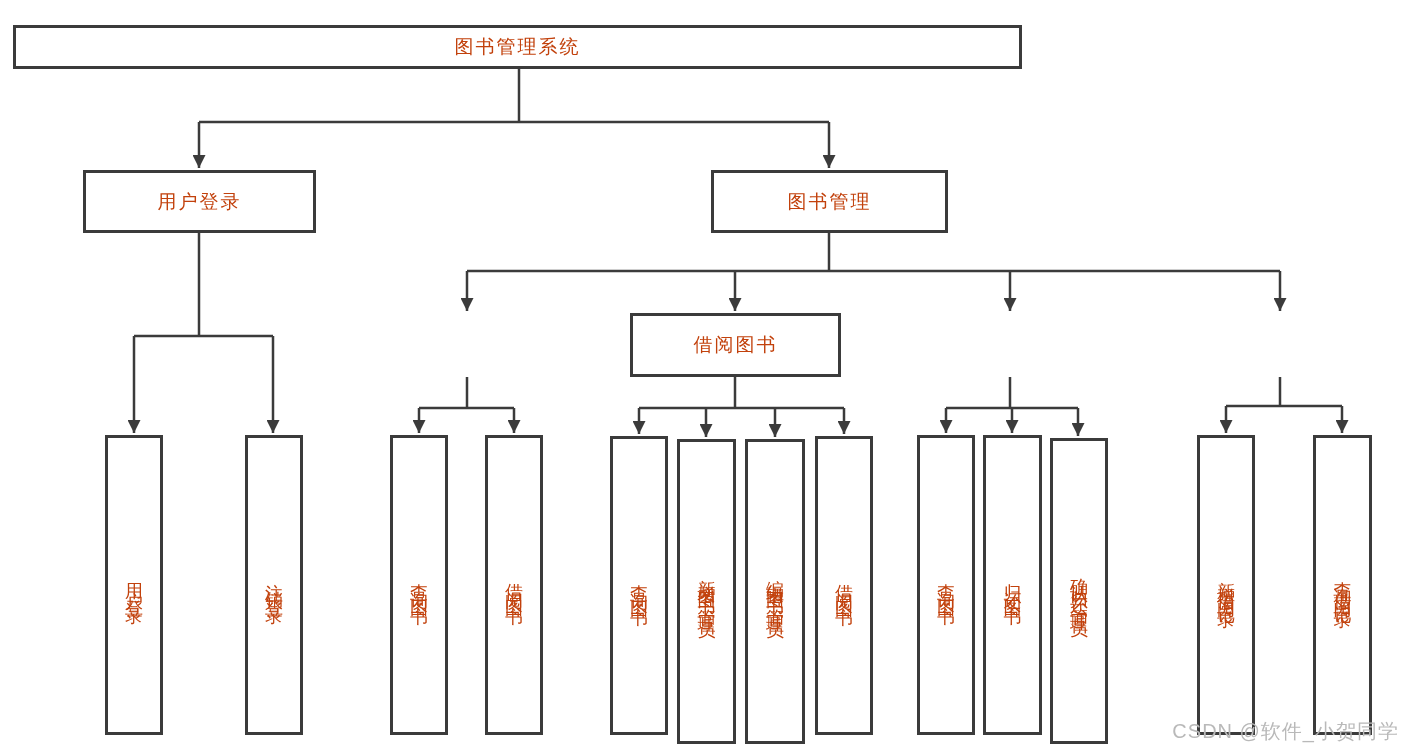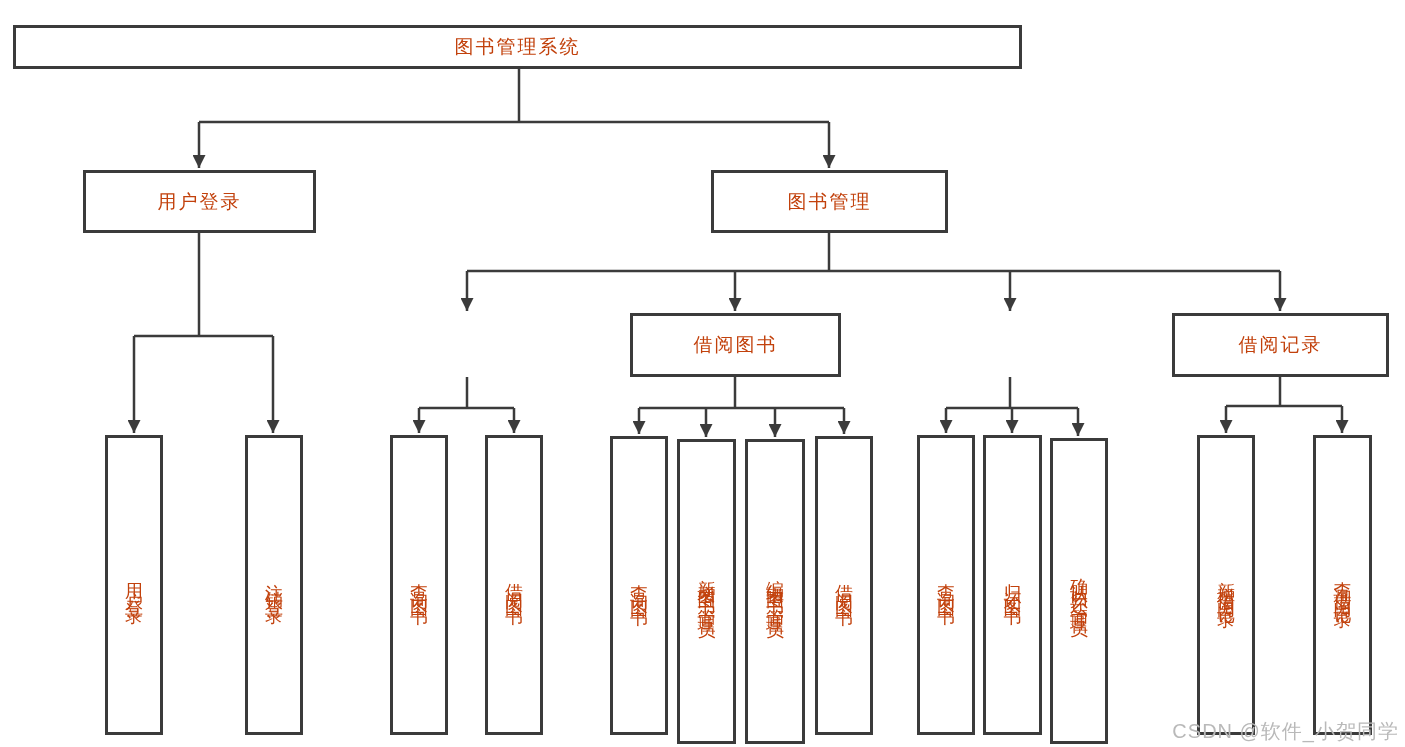--- a/index.html
+++ b/index.html
@@ -120,23 +120,20 @@
   <div class="node hbox" style="left:83px;top:170px;width:233px;height:63px">
     <span class="lbl">用户登录</span>
   </div>
   <div class="node hbox" style="left:711px;top:170px;width:237px;height:63px">
     <span class="lbl">图书管理</span>
   </div>
 
   <div class="node hbox" style="left:630px;top:313px;width:211px;height:64px">
     <span class="lbl">借阅图书</span>
   </div>
-  <div class="node hbox" style="left:1172px;top:313px;width:217px;height:64px">
-    <span class="lbl">借阅记录</span>
-  </div>
 
   <div class="node vbox" style="left:105px;top:435px;width:58px;height:300px">
     <span class="lbl">用户登录</span>
   </div>
   <div class="node vbox" style="left:245px;top:435px;width:58px;height:300px">
     <span class="lbl">注销登录</span>
   </div>
 
   <div class="node vbox" style="left:390px;top:435px;width:58px;height:300px">
     <span class="lbl">查询图书</span>

